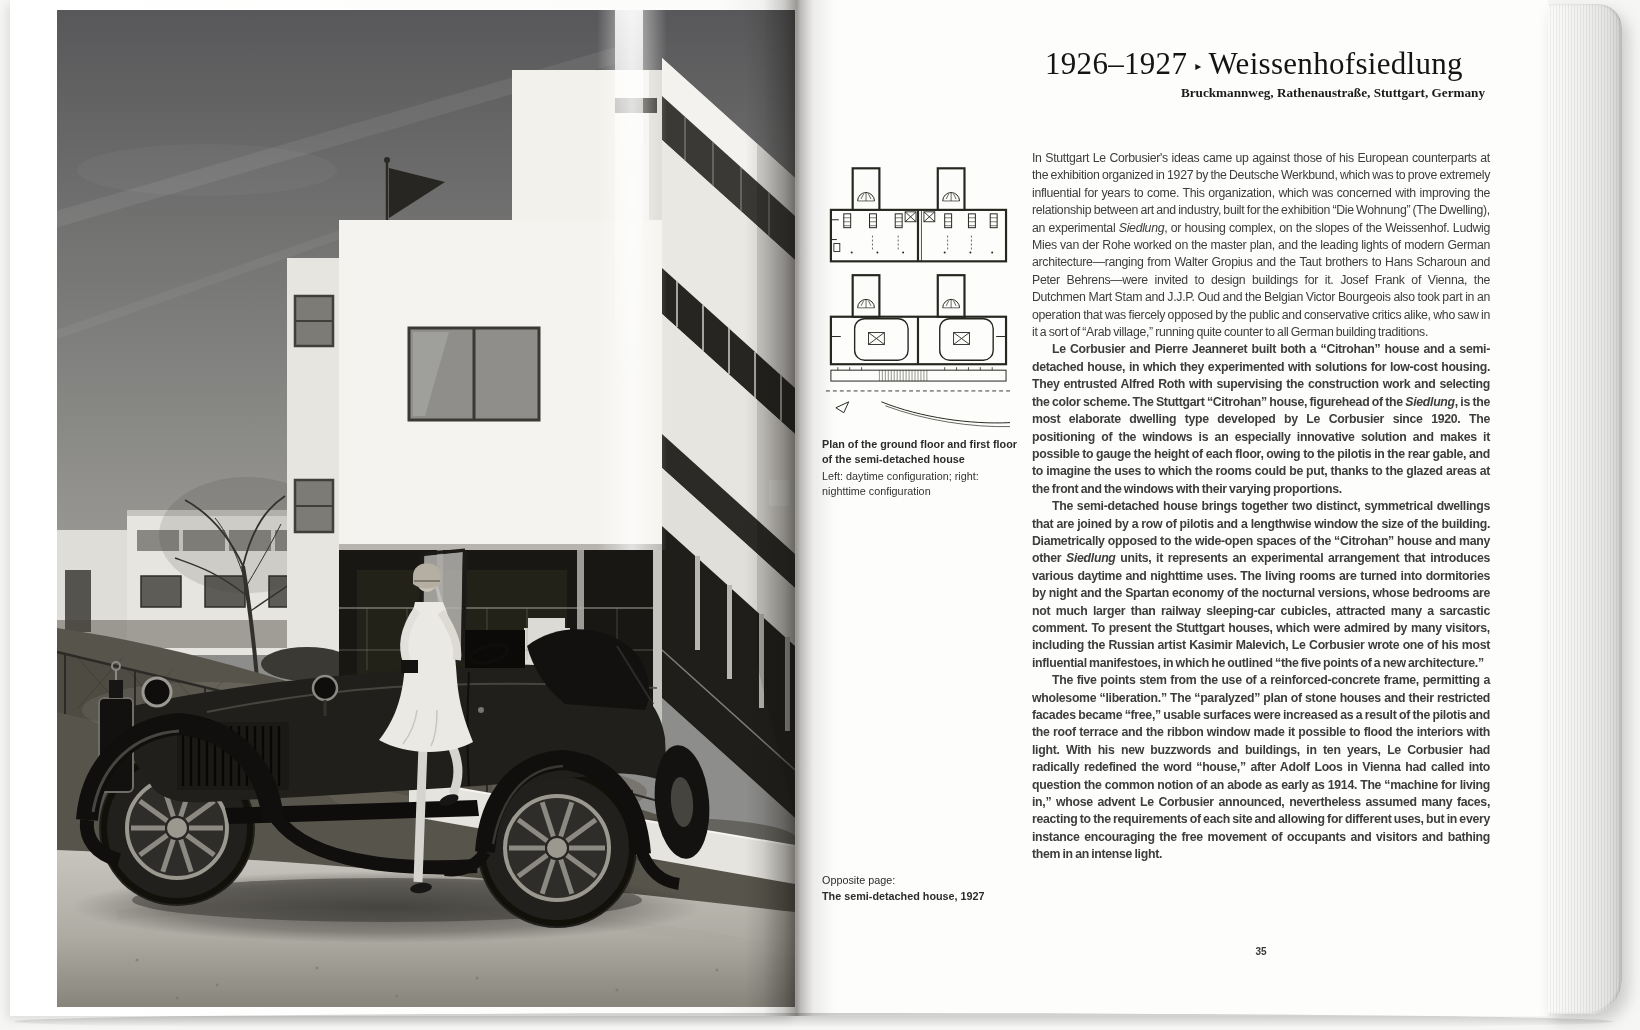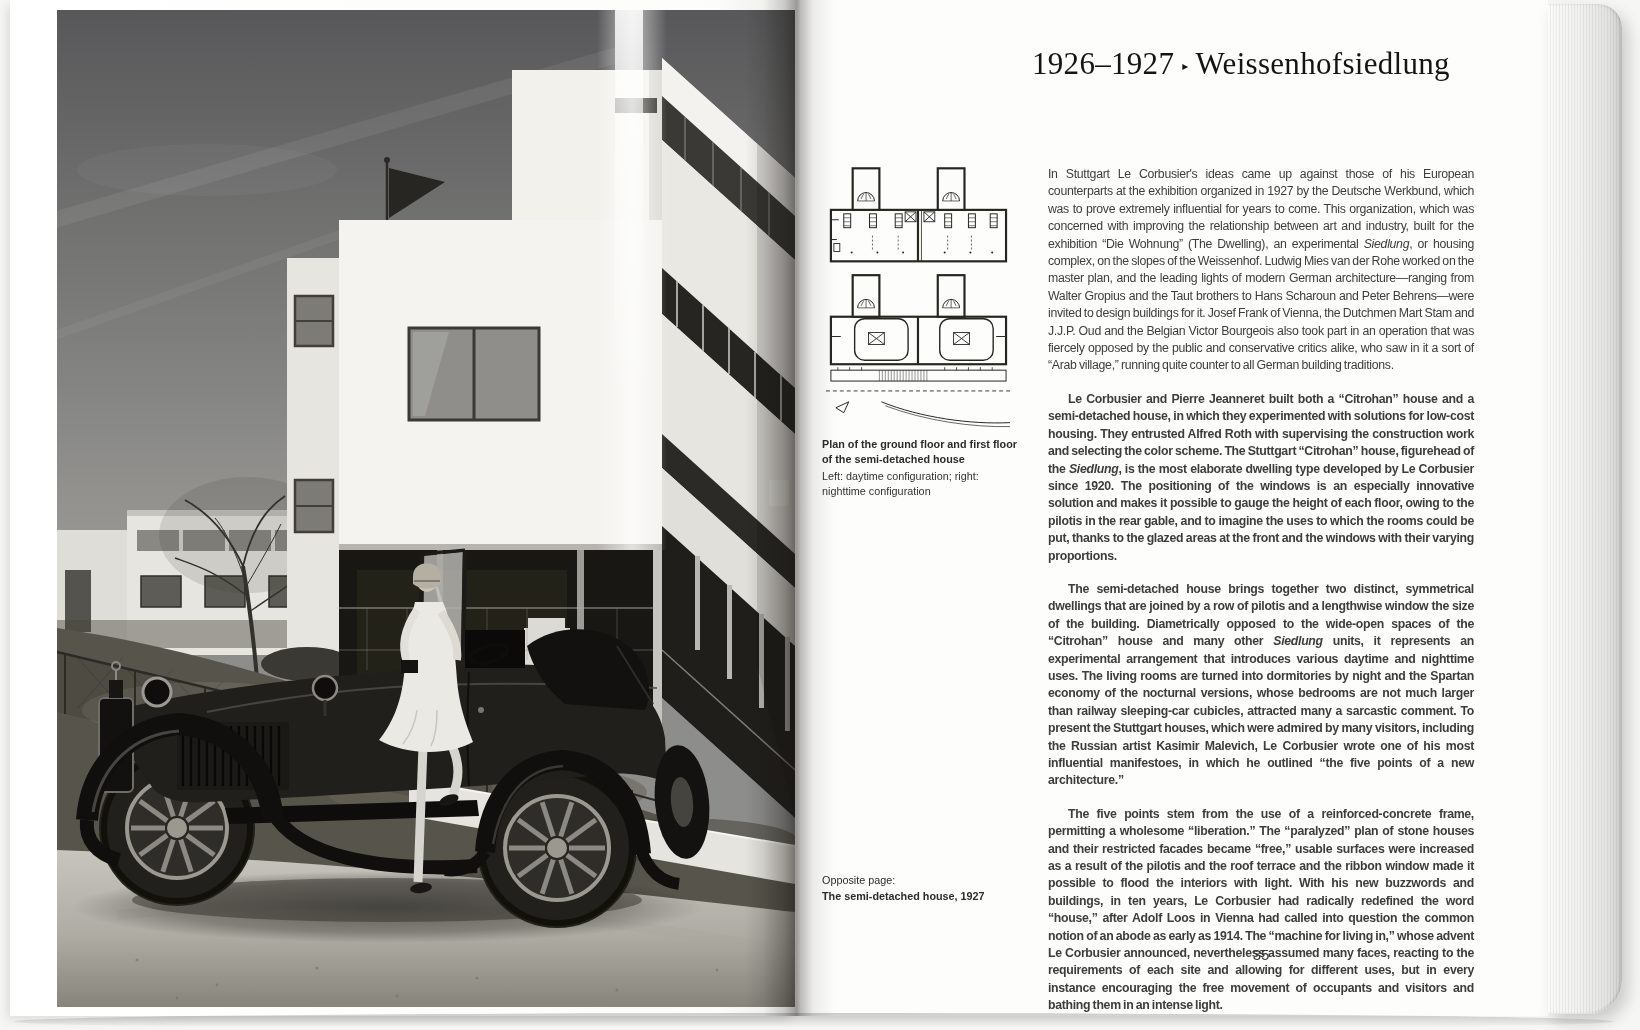--- a/index.html
+++ b/index.html
@@ -7,38 +7,38 @@
   .book{position:absolute;inset:0;}
   
   .page-left{position:absolute;left:10px;top:0;width:785px;height:1016px;
              background:linear-gradient(90deg,#ffffff 0%,#fcfcfb 90%,#ececea 99%);
              box-shadow:-3px 4px 10px rgba(0,0,0,.10);}
   .photo{position:absolute;left:47px;top:10px;width:738px;height:997px;background:#8d8d8b;}
   .photo svg{display:block;width:100%;height:100%;}
   
   .page-right{position:absolute;left:795px;top:0;width:753px;height:1016px;
               background:linear-gradient(90deg,#e9e9e7 0%,#f7f7f6 2%,#fdfdfc 6%,#fdfdfc 100%);}
-  .title-block{position:absolute;left:237px;top:46px;width:442px;color:#141414;
+  .title-block{position:absolute;left:250px;top:46px;width:442px;color:#141414;
                font-family:"Liberation Serif","DejaVu Serif",serif;}
   .title-block h1{margin:0;font-size:31px;font-weight:400;letter-spacing:.3px;white-space:nowrap;}
   .title-sep{font-family:"DejaVu Sans",sans-serif;font-size:12px;vertical-align:4px;margin:0 7px 0 8px;}
   .subtitle{margin-top:3px;font-size:13.2px;font-weight:bold;text-align:right;padding-right:2px;color:#1a1a1a;}
   .plan-fig{position:absolute;left:27px;top:148px;width:188px;height:288px;}
   .plan-fig svg{width:100%;height:100%;display:block;}
   .fig-caption{position:absolute;left:27px;top:437px;width:198px;font-size:10.8px;line-height:1.4;color:#2c2c2c;}
   .cap-bold{font-weight:bold;}
   .cap-reg{margin-top:2px;color:#333;}
   .opp-caption{position:absolute;left:27px;top:872px;width:240px;font-size:10.8px;line-height:1.5;color:#2c2c2c;}
   .opp-bold{font-weight:bold;}
   .body-text{position:absolute;left:237px;top:150px;width:458px;text-align:justify;
              font-size:12.3px;line-height:17.4px;letter-spacing:-0.3px;word-spacing:-0.8px;color:#3d3d3d;}
-  .body-text p{margin:16px;}
+  .body-text p{margin:0;}
   .body-text p.indent{text-indent:20px;font-weight:bold;}
   .page-num{position:absolute;left:237px;top:946px;width:458px;text-align:center;
-            font-size:15px;font-weight:normal;color:#3a3a3a;}
+            font-size:10px;font-weight:bold;color:#3a3a3a;}
   
   .gutter{position:absolute;left:763px;top:0;width:70px;height:1016px;pointer-events:none;
           background:linear-gradient(90deg,rgba(0,0,0,0) 0%,rgba(28,24,20,.16) 30%,
                      rgba(28,24,20,.38) 48%,rgba(48,42,36,.26) 54%,rgba(0,0,0,.05) 72%,rgba(0,0,0,0) 100%);}
   .fore-edge{position:absolute;left:1548px;top:4px;width:74px;height:1010px;
              border-radius:0 24px 34px 0;
              background:repeating-linear-gradient(90deg,rgba(0,0,0,0) 0 2px,rgba(0,0,0,.06) 2px 3px),
                         linear-gradient(90deg,#fbfbfa 0%,#f0f0ee 45%,#e3e3e1 80%,#cfcfcd 100%);
              box-shadow:6px 8px 16px rgba(0,0,0,.18), inset -2px 0 3px rgba(0,0,0,.12);}
   .bottom-shadow{position:absolute;left:14px;top:1013px;width:1600px;height:17px;border-radius:50%;
@@ -394,20 +394,21 @@
         </g>
         <rect x="688" y="0" width="50" height="997" fill="url(#vinG)"></rect>
       </svg>
     </div>
   </div>
 
   <div class="page-right">
 
     <div class="title-block">
       <h1><span>1926–1927</span><span class="title-sep">▸</span><span>Weissenhofsiedlung</span></h1>
+      <div class="subtitle">Bruckmannweg, Rathenaustraße, Stuttgart, Germany</div>
     </div>
 
     <div class="plan-fig">
       <svg viewBox="0 0 190 290">
         <g stroke="#26261f" fill="none">
 
           <g>
             <rect x="9" y="62" width="177" height="52" stroke-width="2.2"></rect>
             <rect x="31" y="20" width="27" height="42" stroke-width="2.2" fill="#fcfcfb"></rect>
             <rect x="117" y="20" width="27" height="42" stroke-width="2.2" fill="#fcfcfb"></rect>

